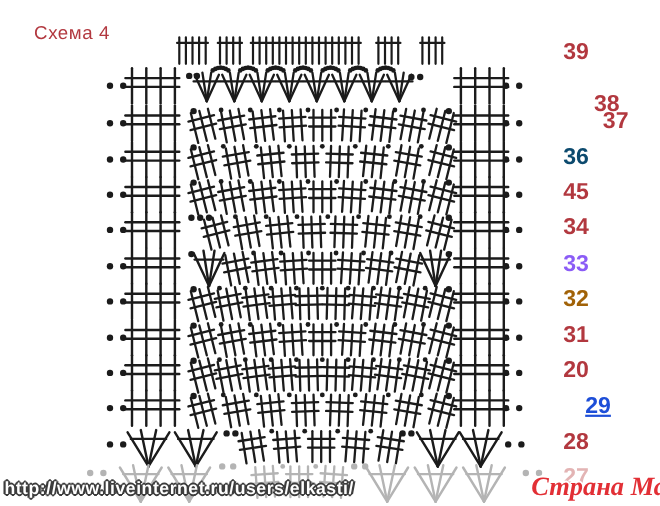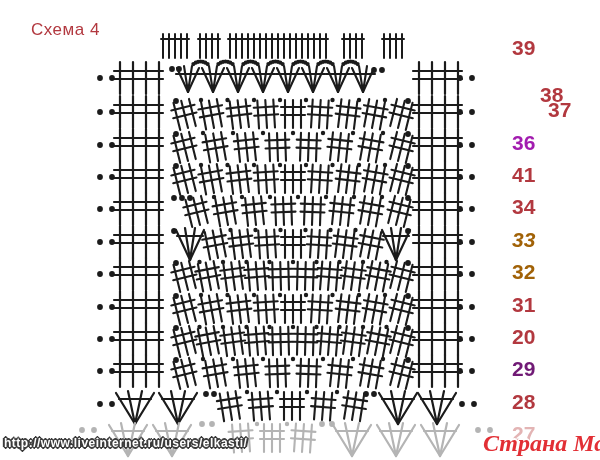--- a/index.html
+++ b/index.html
@@ -1,21 +1,21 @@
 <!DOCTYPE html>
 <html><head>
 <meta charset="utf-8">
 <style>
   html,body{margin:0;padding:0;background:#fff;}
   #page{position:relative;width:600px;height:460px;background:#ffffff;overflow:hidden;
         font-family:"Liberation Sans",sans-serif;}
   #chart-title{position:absolute;left:31px;top:20px;font-size:17px;letter-spacing:.5px;
         font-weight:500;}
   .row-label{position:absolute;font-size:21px;font-weight:bold;line-height:16px;}
-  #watermark-url{position:absolute;left:4px;top:436px;font-size:12px;font-weight:bold;
+  #watermark-url{position:absolute;left:4px;top:436px;font-size:16px;font-weight:bold;
         letter-spacing:.5px;color:#ffffff;white-space:nowrap;
         text-shadow:-2px 0 0 #3c3c3c,2px 0 0 #3c3c3c,0 -2px 0 #3c3c3c,0 2px 0 #3c3c3c,
                     -1px -1px 0 #3c3c3c,1px -1px 0 #3c3c3c,-1px 1px 0 #3c3c3c,1px 1px 0 #3c3c3c;text-align:center;}
   #brand-mark{position:absolute;left:483px;top:430px;font-family:"Liberation Serif",serif;
         font-style:italic;font-weight:bold;font-size:24px;white-space:nowrap;
         text-shadow:-2px 0 0 #fff,2px 0 0 #fff,0 -2px 0 #fff,0 2px 0 #fff,
                     -1px -1px 0 #fff,1px -1px 0 #fff,-1px 1px 0 #fff,1px 1px 0 #fff;}
   svg{position:absolute;left:0;top:0;}
 </style>
 </head>
@@ -1108,26 +1108,26 @@
         <line x1="440" y1="456" x2="459" y2="425" stroke="#b4b4b4" stroke-width="2.2" stroke-linecap="round"></line>
         <line x1="424" y1="431" x2="456" y2="431" stroke="#b4b4b4" stroke-width="2.2" stroke-linecap="round"></line>
         <circle cx="478" cy="430" r="2.9" fill="#b4b4b4"></circle>
         <circle cx="490" cy="430" r="2.9" fill="#b4b4b4"></circle>
       </g>
     </svg>
   <div id="row-labels">
       <div class="row-label" style="left: 512px; top: 40px; color: rgb(178, 56, 63);">39</div>
       <div class="row-label" style="left: 540px; top: 68px; color: rgb(178, 56, 63); margin-top: 19px;">38</div>
       <div class="row-label" style="left: 512px; top: 102px; color: rgb(178, 56, 63); margin-left: 36px;">37</div>
-      <div class="row-label" style="left: 512px; top: 135px; color: #a21caf;">36</div>
-      <div class="row-label" style="left: 512px; top: 167px; color: rgb(178, 56, 63);">41</div>
+      <div class="row-label" style="left: 512px; top: 135px; color: #0c4a6e;">36</div>
+      <div class="row-label" style="left: 512px; top: 167px; color: rgb(178, 56, 63);">45</div>
       <div class="row-label" style="left: 512px; top: 199px; color: rgb(178, 56, 63);">34</div>
-      <div class="row-label" style="left: 512px; top: 232px; color: #a16207; font-style: italic;">33</div>
+      <div class="row-label" style="left: 512px; top: 232px; color: #8b5cf6;">33</div>
       <div class="row-label" style="left: 512px; top: 264px; color: #a16207;">32</div>
       <div class="row-label" style="left: 512px; top: 297px; color: rgb(178, 56, 63);">31</div>
       <div class="row-label" style="left: 512px; top: 329px; color: rgb(178, 56, 63);">20</div>
-      <div class="row-label" style="left: 512px; top: 361px; color: #701a75;">29</div>
+      <div class="row-label" style="left: 532px; top: 361px; color: #1d4ed8; text-decoration: underline;">29</div>
       <div class="row-label" style="left: 512px; top: 394px; color: rgb(178, 56, 63);">28</div>
       <div class="row-label" style="left: 512px; top: 426px; color: rgb(227, 180, 180); text-align: right;">27</div>
     </div>
   <div id="watermark-url">http://www.liveinternet.ru/users/elkasti/</div>
   <div id="brand-mark" style="color: rgb(226, 47, 53);">Страна Мам</div>
 </div>
 
 </body></html>

